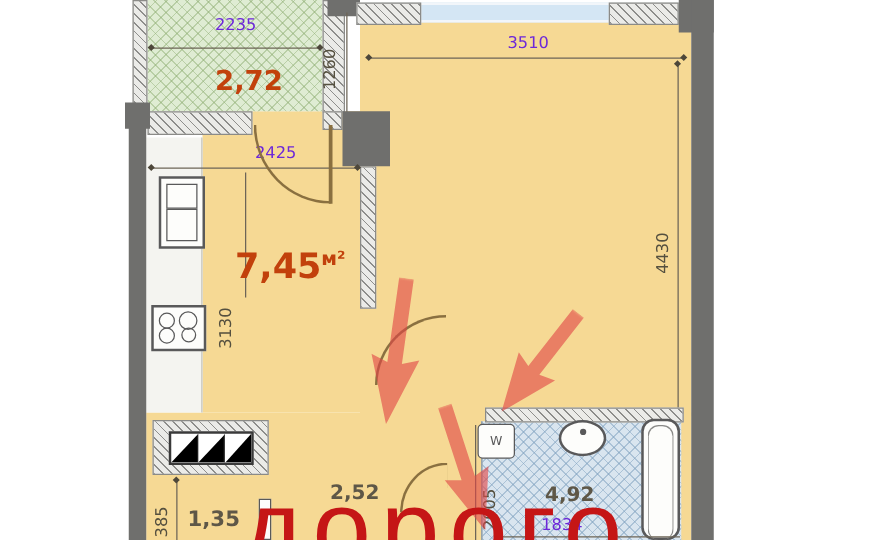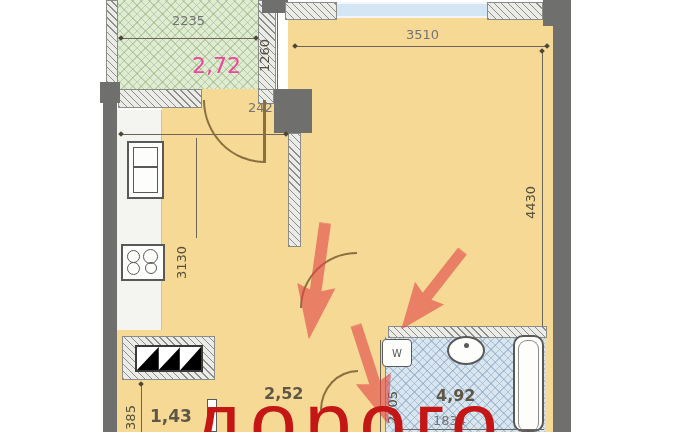--- a/index.html
+++ b/index.html
@@ -17,23 +17,23 @@
                      repeating-linear-gradient(-45deg,rgba(140,172,112,.45) 0 1px,transparent 1px 6px);}
   .bath-fill{background:#d9e5ef;border-left:1px solid #7e8d99;box-sizing:border-box;
     background-image:repeating-linear-gradient(45deg,rgba(126,160,190,.5) 0 1px,transparent 1px 6px),
                      repeating-linear-gradient(-45deg,rgba(126,160,190,.5) 0 1px,transparent 1px 6px);}
   .window-fill{background:#d4e6f4;border-top:2px solid #f2f6fa;border-bottom:2px solid #f2f6fa;box-sizing:border-box;}
   .counter{background:#f4f4f0;border-right:1px solid #c4c2ba;box-sizing:border-box;}
   
   .dimline-h{height:1px;background:#6d6557;}
   .dimline-v{width:1px;background:#6d6557;}
   .dim-dot{width:4px;height:4px;background:#4d473a;transform:rotate(45deg);}
-  .dim-text{color:#737373;font-size:13px;white-space:nowrap;}
+  .dim-text{color:#6d28d9;font-size:13px;white-space:nowrap;}
   .dim-text-v{color:#55503f;font-size:13px;white-space:nowrap;transform:rotate(-90deg);transform-origin:center;}
-  .area-big{color:#ec4899;font-weight:normal;white-space:nowrap;margin-left:20px;}
+  .area-big{color:#c2410c;font-weight:bold;white-space:nowrap;}
   .unit{font-size:.55em;vertical-align:super;}
   .arc{border:0 solid #8a7040;box-sizing:border-box;background:transparent;}
   .fix{background:#fdfdfb;border:2px solid #59595a;box-sizing:border-box;}
   
   .red-arrow{background:#e14848;opacity:.62;filter:blur(1.3px);
     clip-path:polygon(36% 0,64% 0,64% 58%,96% 54%,50% 100%,4% 54%,36% 58%);}
   .wm{color:#c51616;font-family:"Liberation Sans",sans-serif;white-space:nowrap;line-height:1;}
 </style>
 </head>
 <body>
@@ -72,26 +72,29 @@
 
   <div class="abs dim-text" style="left:406px;top:27px;">3510</div>
   <div class="abs dimline-h" style="left:295px;top:46px;width:252px;"></div>
   <div class="abs dim-dot" style="left:293px;top:44px;"></div>
   <div class="abs dim-dot" style="left:545px;top:44px;"></div>
   <div class="abs dimline-v" style="left:542px;top:50px;height:378px;"></div>
   <div class="abs dim-dot" style="left:540px;top:49px;"></div>
   <div class="abs dim-dot" style="left:540px;top:424px;"></div>
   <div class="abs dim-text-v" style="left:514px;top:195px;">4430</div>
 
-  <div class="abs dim-text" style="left:204px;top:100px;margin-left:44px;">2425</div>
+  <div class="abs dim-text" style="left:204px;top:115px;">2425</div>
   <div class="abs dimline-h" style="left:121px;top:134px;width:167px;"></div>
   <div class="abs dim-dot" style="left:119px;top:132px;"></div>
   <div class="abs dim-dot" style="left:284px;top:132px;"></div>
   <div class="abs dimline-v" style="left:196px;top:138px;height:100px;"></div>
   <div class="abs dim-text-v" style="left:165px;top:255px;">3130</div>
+  <div class="abs area-big" style="left:188px;top:196px;font-size:28px;">
+    <span>7,45</span><span class="unit">м²</span>
+  </div>
 
   <div class="abs" style="left:263px;top:100px;width:3px;height:63px;background:#8a7040;"></div>
   <div class="abs arc" style="left:203px;top:100px;width:62px;height:63px;border-left-width:2px;border-bottom-width:2px;border-bottom-left-radius:100% 100%;"></div>
 
   <div class="abs fix" style="left:127px;top:141px;width:37px;height:58px;">
     <div style="position:absolute;left:4px;top:4px;right:4px;height:18px;border:1.5px solid #59595a;"></div>
     <div style="position:absolute;left:4px;top:24px;right:4px;bottom:4px;border:1.5px solid #59595a;"></div>
   </div>
 
   <div class="abs fix" style="left:121px;top:244px;width:44px;height:37px;">
@@ -105,21 +108,21 @@
 
   <div class="abs wall-hatch" style="left:122px;top:336px;width:93px;height:44px;"></div>
   <div class="abs" style="left:135px;top:345px;width:68px;height:27px;background:#fff;border:2px solid #3a3a3a;box-sizing:border-box;display:flex;">
     <div style="flex:1;border-right:1px solid #3a3a3a;background:#000;clip-path:polygon(0 100%,100% 100%,100% 0);"></div>
     <div style="flex:1;border-right:1px solid #3a3a3a;background:#000;clip-path:polygon(0 100%,100% 100%,100% 0);"></div>
     <div style="flex:1;background:#000;clip-path:polygon(0 100%,100% 100%,100% 0);"></div>
   </div>
   <div class="abs dimline-v" style="left:141px;top:384px;height:48px;"></div>
   <div class="abs dim-dot" style="left:139px;top:382px;"></div>
   <div class="abs dim-text-v" style="left:118px;top:410px;">385</div>
-  <div class="abs dim-text" style="left:150px;top:406px;font-size:17px;font-weight:bold;color:#5e5747;">1,43</div>
+  <div class="abs dim-text" style="left:150px;top:406px;font-size:17px;font-weight:bold;color:#5e5747;">1,35</div>
   <div class="abs dim-text" style="left:264px;top:384px;font-size:16px;font-weight:bold;color:#5e5747;">2,52</div>
   <div class="abs fix" style="left:207px;top:399px;width:10px;height:33px;border-width:1.5px;"></div>
 
   <div class="abs bath-fill" style="left:385px;top:337px;width:160px;height:95px;"></div>
   <div class="abs wall-hatch" style="left:388px;top:326px;width:159px;height:12px;"></div>
   <div class="abs arc" style="left:320px;top:370px;width:38px;height:40px;border-top-width:2px;border-left-width:2px;border-top-left-radius:100% 100%;"></div>
   <div class="abs fix" style="left:382px;top:339px;width:30px;height:28px;border-radius:4px;border-width:1.5px;font-size:10px;color:#59595a;display:flex;align-items:center;justify-content:center;">
     <span>W</span>
   </div>
   <div class="abs" style="left:447px;top:336px;width:38px;height:29px;background:#fdfdfb;border:2px solid #59595a;border-radius:50%;box-sizing:border-box;">

